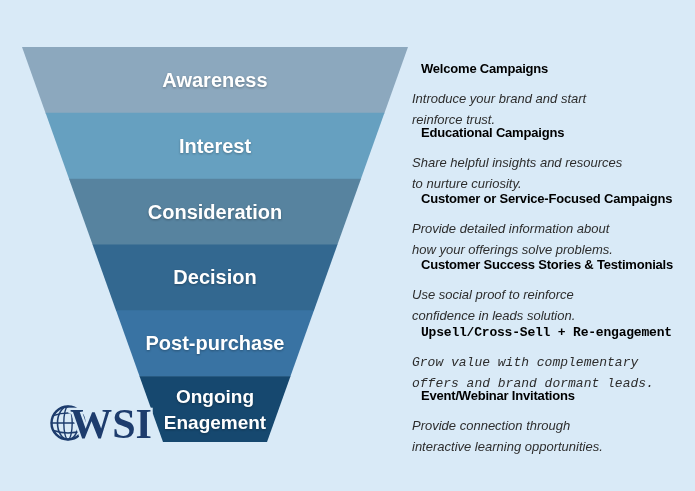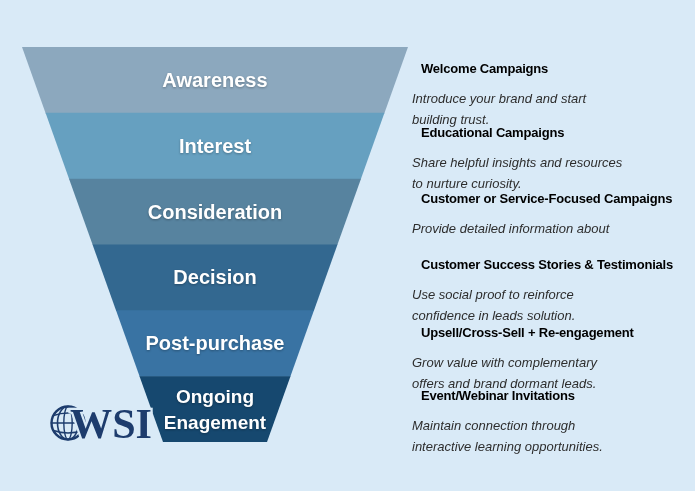--- a/index.html
+++ b/index.html
@@ -55,54 +55,55 @@
       <text x="215" font-size="20" y="284.41666666666663">Decision</text>
       <text x="215" font-size="20" y="350.25">Post-purchase</text>
       <text x="215" font-size="19"><tspan x="215" y="403.0833333333333">Ongoing</tspan><tspan x="215" y="429.0833333333333">Enagement</tspan></text>
     </svg>
 
   <div id="annotations">
       <div class="block" style="top: 50px;">
         <h3>Welcome Campaigns</h3>
         <p>
           <span>Introduce your brand and start</span>
-          <span>building trust.</span>
+          <span>reinforce trust.</span>
         </p>
       </div>
       <div class="block" style="top: 114px;">
         <h3>Educational Campaigns</h3>
         <p>
           <span>Share helpful insights and resources</span>
           <span>to nurture curiosity.</span>
         </p>
       </div>
       <div class="block" style="top: 180px;">
         <h3>Customer or Service-Focused Campaigns</h3>
         <p>
           <span>Provide detailed information about</span>
+          <span>how your offerings solve problems.</span>
         </p>
       </div>
       <div class="block" style="top: 246px;">
         <h3>Customer Success Stories &amp; Testimonials</h3>
         <p>
           <span>Use social proof to reinforce</span>
           <span>confidence in leads solution.</span>
         </p>
       </div>
-      <div class="block" style="top: 314px;">
+      <div class="block" style="top: 314px; font-family: Liberation Mono, monospace;">
         <h3>Upsell/Cross-Sell + Re-engagement</h3>
         <p>
           <span>Grow value with complementary</span>
           <span>offers and brand dormant leads.</span>
         </p>
       </div>
       <div class="block" style="top: 377px;">
         <h3>Event/Webinar Invitations</h3>
         <p>
-          <span>Maintain connection through</span>
+          <span>Provide connection through</span>
           <span>interactive learning opportunities.</span>
         </p>
       </div>
     </div>
 
   <div id="logo">
     <svg width="110" height="56" viewBox="0 0 110 56">
       <g stroke="#1d3c6d" fill="none" stroke-linecap="round">
         <circle cx="18" cy="29" r="16.5" stroke-width="2.4"></circle>
         <ellipse cx="18" cy="29" rx="10.5" ry="16.5" stroke-width="1.6"></ellipse>

